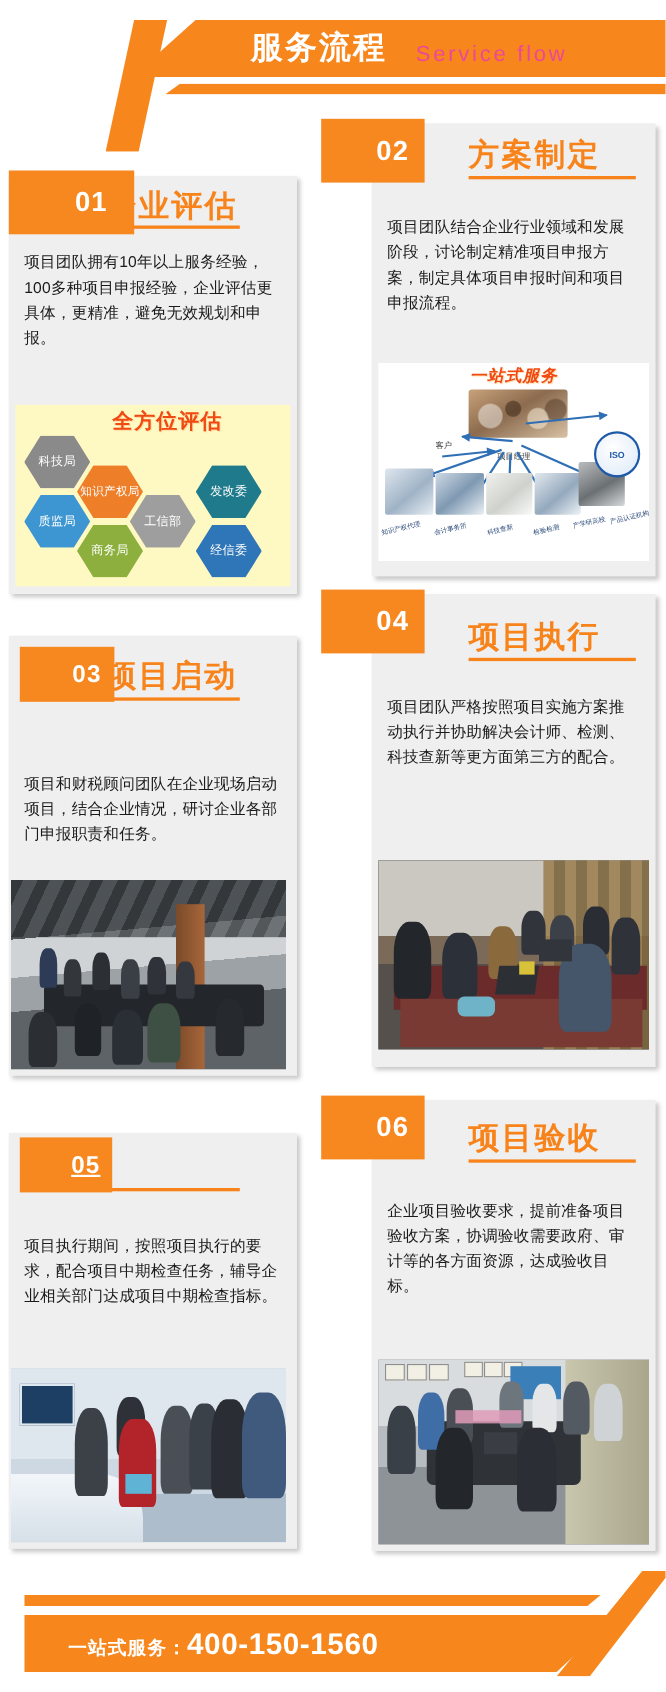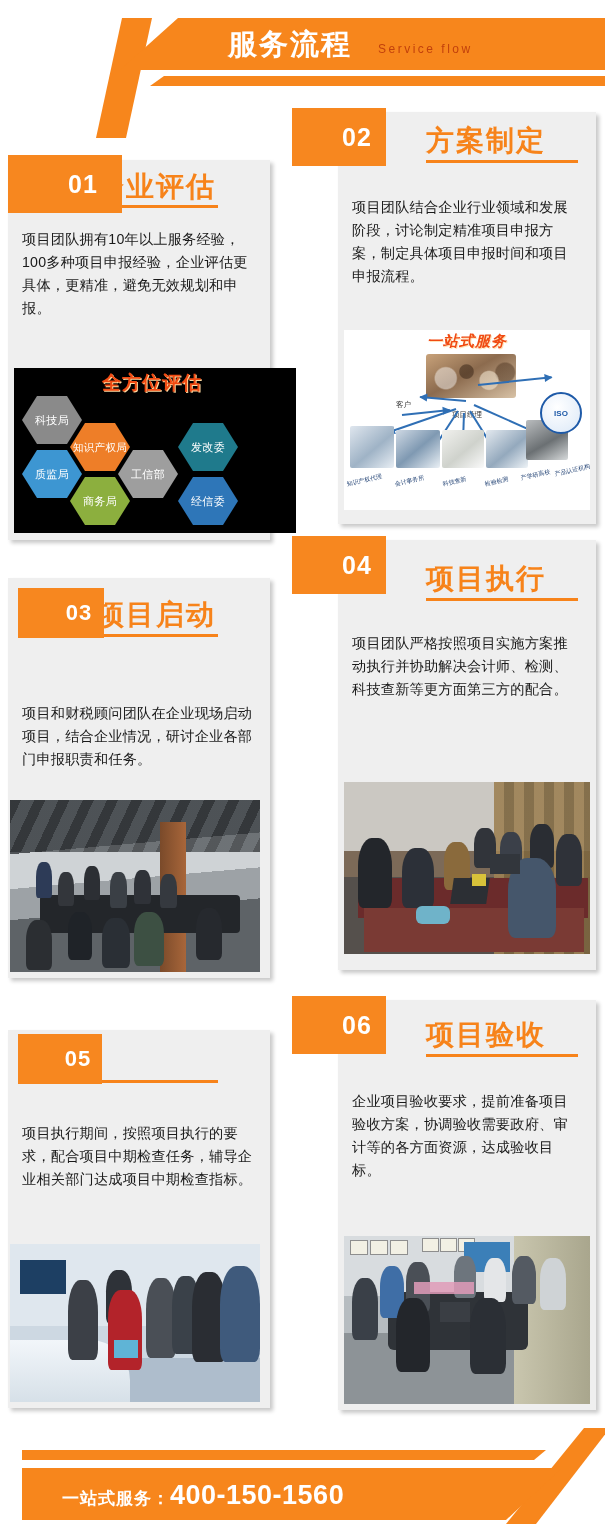--- a/index.html
+++ b/index.html
@@ -29,21 +29,21 @@
     background:#F7861C;
     clip-path:polygon(26px 0,56px 0,30px 120px,0 120px);
   }
   .hdr-title{
     position:absolute;left:228px;top:24px;
     color:#ffffff;font-size:29px;font-weight:bold;letter-spacing:2px;
     line-height:40px;
   }
   .hdr-sub{
     position:absolute;left:378px;top:34px;
-    color:#c2410c;font-size:12px;letter-spacing:2.5px;line-height:30px;
+    color:#ec4899;font-size:20px;letter-spacing:2.5px;line-height:30px;
     font-weight:normal;
   }
 
   
   .card{position:absolute;background:#EFEFEF;box-shadow:3px 3px 4px rgba(0,0,0,0.22);}
   .badge{
     position:absolute;background:#F7871F;color:#fff;
     font-size:25px;font-weight:bold;
     display:flex;align-items:center;justify-content:center;
     letter-spacing:1px;
@@ -54,21 +54,21 @@
     position:absolute;color:#F7831A;font-weight:bold;font-size:28px;
     letter-spacing:2px;white-space:nowrap;
   }
   .title-rule{position:absolute;height:3px;background:#F7831A;}
   .card-body{
     position:absolute;color:#1a1a1a;font-size:14.2px;line-height:23px;
     letter-spacing:0.2px;text-align:left;
   }
 
   
-  .hexwrap{position:absolute;background:#000000;overflow:hidden;padding-left:32px;}
+  .hexwrap{position:absolute;background:#fef9c3;overflow:hidden;}
   .hex{
     position:absolute;width:60px;height:48px;
     clip-path:polygon(25% 0%,75% 0%,100% 50%,75% 100%,25% 100%,0% 50%);
     display:flex;align-items:center;justify-content:center;
     color:#fff;font-size:11px;font-weight:normal;text-align:center;
     line-height:12px;letter-spacing:0.3px;
   }
   .hex.two-line{font-size:10.5px;}
   .hex-title{
     position:absolute;font-size:19px;font-weight:bold;
@@ -272,21 +272,21 @@
     <div class="fig" style="left:212px;top:52px;width:26px;height:52px;background:#2f3239;"></div>
     <div class="fig" style="left:164px;top:76px;width:48px;height:80px;background:#45566b;"></div>
     <div style="position:absolute;left:108px;top:96px;width:36px;height:26px;background:#2c2f34;transform:skewX(-8deg);"></div>
     <div style="position:absolute;left:146px;top:72px;width:30px;height:20px;background:#32363c;"></div>
     <div style="position:absolute;left:72px;top:124px;width:34px;height:18px;background:#6fb3c9;border-radius:6px;"></div>
     <div style="position:absolute;left:128px;top:92px;width:14px;height:12px;background:#d8c23a;"></div>
   </div>
 
   <div class="card" style="left:8px;top:1030px;width:262px;height:378px;">
   </div>
-  <div class="badge" style="left:18px;top:1034px;width:48px;height:50px;font-size:22px;">05</div>
+  <div class="badge" style="left:18px;top:1034px;width:48px;height:50px;font-size:22px;text-decoration:underline;">05</div>
   <div class="title-rule" style="left:96px;top:1080px;width:122px;"></div>
   <div class="card-body" style="left:22px;top:1122px;width:232px;">项目执行期间，按照项目执行的要求，配合项目中期检查任务，辅导企业相关部门达成项目中期检查指标。</div>
 
   <div class="photo" style="left:10px;top:1244px;width:250px;height:158px;background:#c9d4de;">
     <div class="sky" style="background:linear-gradient(180deg,#dfe7ee 0 52%,#cdd8e2 52% 72%,#aebdcc 72% 100%);"></div>
     <div style="position:absolute;left:8px;top:14px;width:46px;height:34px;background:#1d3f63;border:2px solid #dfe7ee;"></div>
     <div style="position:absolute;left:0;top:96px;width:120px;height:62px;background:linear-gradient(180deg,#f2f6fa,#d6e0e8);border-radius:0 40px 0 0;"></div>
     <div class="fig" style="left:58px;top:36px;width:30px;height:80px;background:#3c4047;"></div>
     <div class="fig" style="left:96px;top:26px;width:26px;height:54px;background:#2e3238;"></div>
     <div class="fig" style="left:98px;top:46px;width:34px;height:80px;background:#b3232a;border-radius:36% 36% 10% 10%;"></div>

